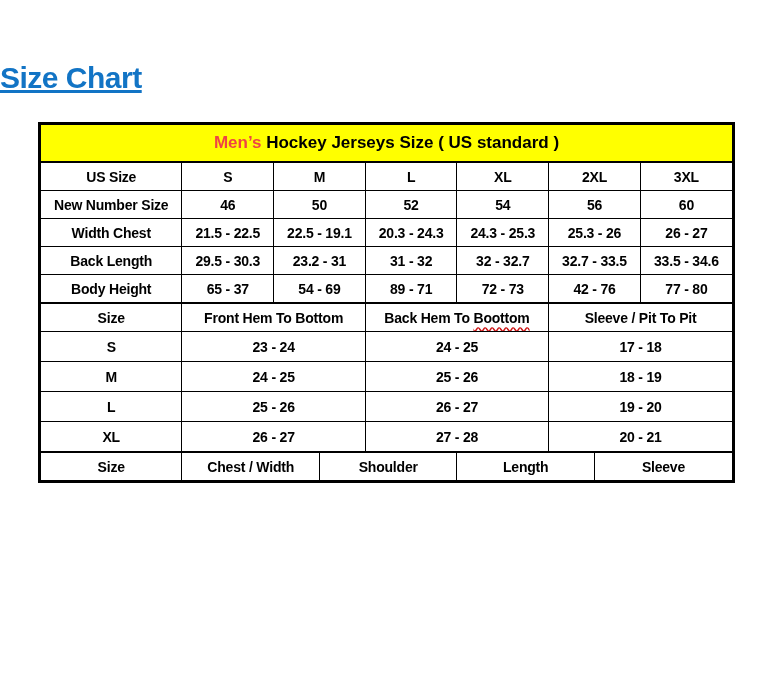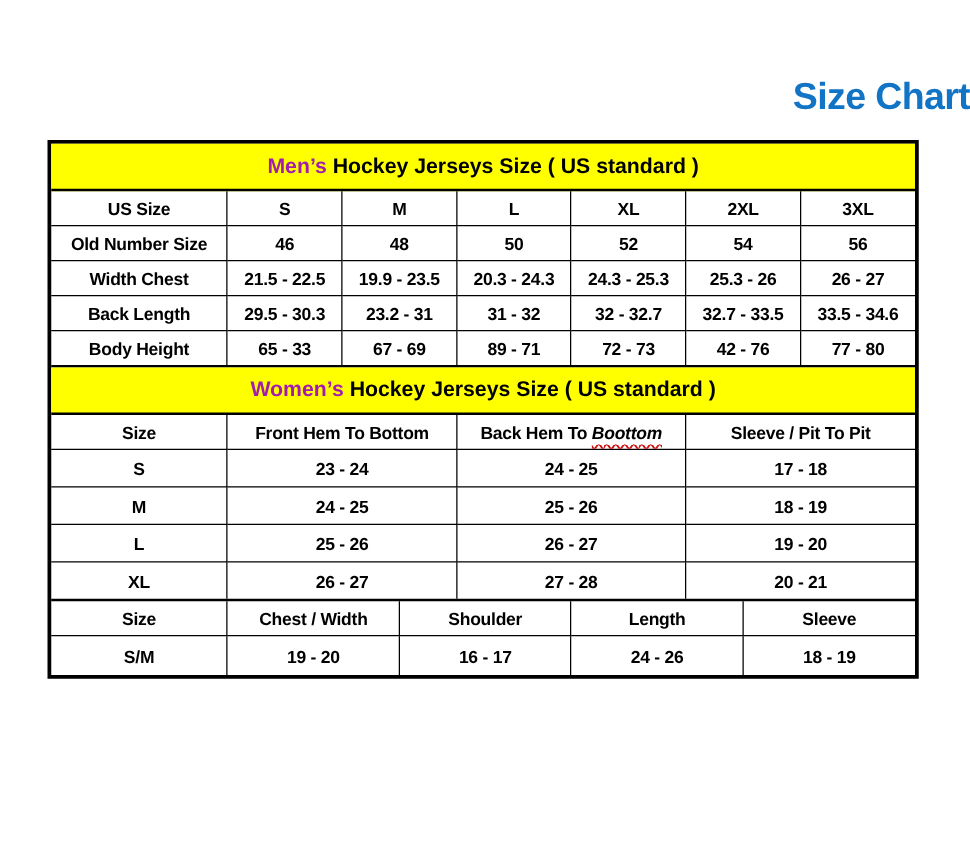--- a/index.html
+++ b/index.html
@@ -5,47 +5,48 @@
   html, body {
     margin: 0;
     padding: 0;
     background: #ffffff;
     width: 776px;
     height: 692px;
     font-family: "Liberation Sans", sans-serif;
     overflow: hidden;
   }
   .page-title {
-    margin: 62px 0 18px 0;
-    text-align: right;
+    margin: 62px 0 28px 0;
+    text-align: left;
     font-size: 30px;
     line-height: 32px;
     font-weight: bold;
     letter-spacing: -0.5px;
     color: #1274c5;
+    text-decoration: underline;
   }
   .chart {
     margin-left: 38px;
     width: 697px;
     border: 3px solid #000;
     box-sizing: border-box;
     background: #fff;
   }
   .section + .section { border-top: 2px solid #000; }
   .band {
     background: #ffff00;
     text-align: center;
     font-weight: bold;
     font-size: 17px;
     color: #000;
     border-bottom: 2px solid #000;
   }
   .sec-mens .band, .sec-womens .band { height: 36px; line-height: 36px; }
   .sec-youth .band { height: 29px; line-height: 29px; }
-  .band .hl { color: #a21caf; margin-top: 20px; }
+  .band .hl { color: #ef4444; margin-top: 20px; }
   table {
     width: 100%;
     border-collapse: collapse;
     table-layout: fixed;
     border: hidden;
     font-size: 14px;
   }
   col:first-child { width: 20.4%; }
   th, td {
     border: 1px solid #000;
@@ -60,21 +61,20 @@
   }
   thead th { height: 27px; }
   .sec-mens  tbody th, .sec-mens  tbody td { height: 27px; }
   .sec-womens tbody th, .sec-womens tbody td { height: 29px; }
   .sec-youth tbody th, .sec-youth tbody td { height: 31px; }
   .wavy {
     text-decoration-line: underline;
     text-decoration-style: wavy;
     text-decoration-color: #cc1111;
     text-underline-offset: 4px;
-    font-style: italic;
   }
 </style>
 </head>
 <body>
 
 <div class="page-title">Size Chart</div>
 
 <div class="chart">
 
   <div class="section sec-mens">
@@ -95,61 +95,60 @@
             <th>S</th>
             <th>M</th>
             <th>L</th>
             <th>XL</th>
             <th>2XL</th>
             <th>3XL</th>
           </tr>
         </thead>
         <tbody>
           <tr>
-            <th>Old Number Size</th>
+            <th>New Number Size</th>
             <td>46</td>
-            <td>48</td>
             <td>50</td>
             <td>52</td>
             <td>54</td>
             <td>56</td>
+            <td>60</td>
           </tr>
           <tr>
             <th>Width Chest</th>
             <td>21.5 - 22.5</td>
-            <td>19.9 - 23.5</td>
+            <td>22.5 - 19.1</td>
             <td>20.3 - 24.3</td>
             <td>24.3 - 25.3</td>
             <td>25.3 - 26</td>
             <td>26 - 27</td>
           </tr>
           <tr>
             <th>Back Length</th>
             <td>29.5 - 30.3</td>
             <td>23.2 - 31</td>
             <td>31 - 32</td>
             <td>32 - 32.7</td>
             <td>32.7 - 33.5</td>
             <td>33.5 - 34.6</td>
           </tr>
           <tr>
             <th>Body Height</th>
-            <td>65 - 33</td>
-            <td>67 - 69</td>
+            <td>65 - 37</td>
+            <td>54 - 69</td>
             <td>89 - 71</td>
             <td>72 - 73</td>
             <td>42 - 76</td>
             <td>77 - 80</td>
           </tr>
         </tbody>
       </table>
   </div>
 
   <div class="section sec-womens">
-    <div class="band"><span class="hl">Women’s</span><span> Hockey Jerseys Size ( US standard )</span></div>
     <table>
         <colgroup>
           <col>
           <col>
           <col>
           <col>
         </colgroup>
         <thead>
           <tr>
             <th>Size</th>
@@ -199,24 +198,17 @@
         <thead>
           <tr>
             <th>Size</th>
             <th>Chest / Width</th>
             <th>Shoulder</th>
             <th>Length</th>
             <th>Sleeve</th>
           </tr>
         </thead>
         <tbody>
-          <tr>
-            <th>S/M</th>
-            <td>19 - 20</td>
-            <td>16 - 17</td>
-            <td>24 - 26</td>
-            <td>18 - 19</td>
-          </tr>
         </tbody>
       </table>
   </div>
 
 </div>
 
 </body></html>

